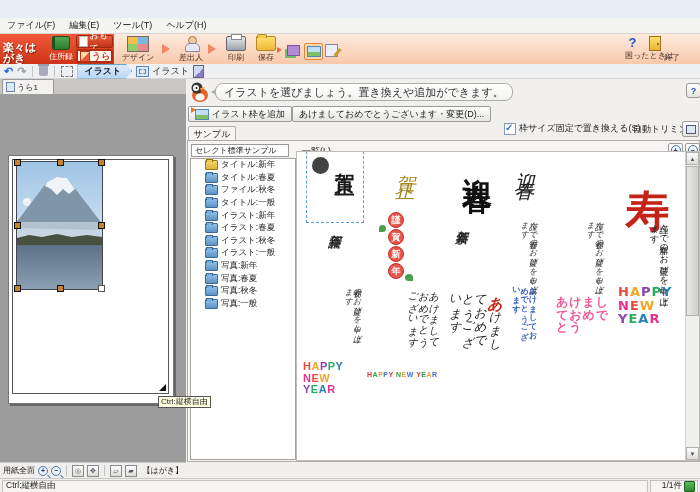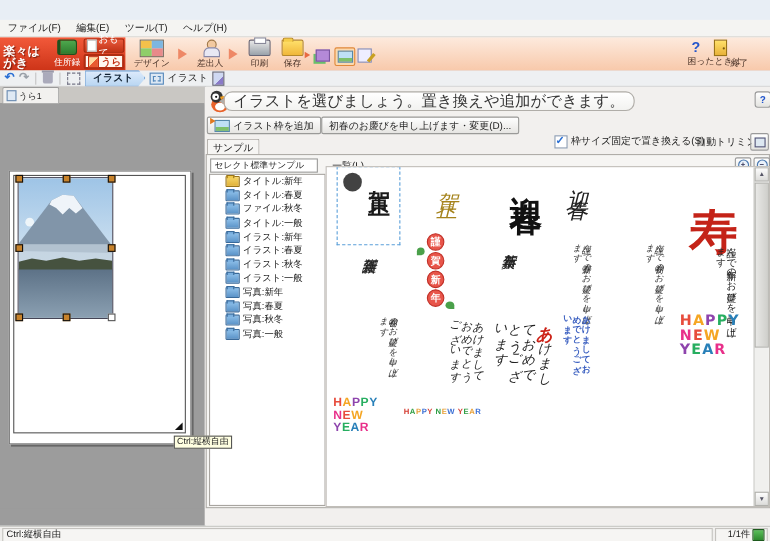--- a/index.html
+++ b/index.html
@@ -106,22 +106,22 @@
   .mag{position:relative;width:8px;height:8px;border:1px solid #4878b0;border-radius:50%;
     display:inline-flex;align-items:center;justify-content:center;font-size:7px;font-weight:bold;color:#335;background:#eaf2fb;}
   .mag::after{content:'';position:absolute;width:4px;height:1px;background:#4878b0;right:-4px;bottom:-2px;transform:rotate(45deg);}
   .gico{width:10px;height:10px;border:1px solid #8a8a8a;background:linear-gradient(#fdfdfd,#dcdcda);
     display:inline-flex;align-items:center;justify-content:center;font-size:7px;color:#556;}
   #paper-type{margin-left:auto;font-size:8px;}
 
   
   #rightpanel{left:186px;top:79px;width:514px;height:399px;background:#f2f0ee;}
   #mascot{position:absolute;left:3px;top:2px;width:22px;height:22px;}
-  #bubble{position:absolute;left:17px;top:4px;height:16px;background:linear-gradient(#ffffff,#f2f2f0);
-    border:1px solid #b0ada8;border-radius:8px;display:flex;align-items:center;padding:0 8px;font-size:14px;color:#333;}
+  #bubble{position:absolute;left:29px;top:4px;height:16px;background:linear-gradient(#ffffff,#f2f2f0);
+    border:1px solid #b0ada8;border-radius:8px;display:flex;align-items:center;padding:0 8px;font-size:11px;color:#333;}
   #bubble::before{content:'';position:absolute;left:-5px;top:5px;width:0;height:0;
     border-top:3px solid transparent;border-bottom:3px solid transparent;border-right:5px solid #b0ada8;}
   #btn-help2{position:absolute;left:500px;top:4px;width:13px;height:13px;border:1px solid #9a9a9a;border-radius:3px;
     background:linear-gradient(#fff,#e4e4e0);color:#2255cc;font-weight:bold;font-size:9px;
     display:flex;align-items:center;justify-content:center;}
   .rbtn{position:absolute;top:27px;height:16px;background:linear-gradient(#fefefe,#e6e5e2);border:1px solid #9a9a98;
     border-radius:2px;display:flex;align-items:center;gap:3px;padding:0 6px;font-size:9px;box-sizing:border-box;}
   .ico-addframe{width:12px;height:9px;background:linear-gradient(#bfe0f5 60%,#7ec06a 60%);border:1px solid #5588aa;position:relative;}
   .ico-addframe::before{content:'';position:absolute;left:-5px;top:-3px;width:0;height:0;
     border-top:3px solid transparent;border-bottom:3px solid transparent;border-left:5px solid #e07820;}
@@ -328,20 +328,32 @@
           <span class="handle" style="left:-3px;top:60px;"></span>
           <span class="handle" style="right:-3px;top:60px;"></span>
           <span class="handle" style="left:-3px;bottom:-3px;"></span>
           <span class="handle" style="left:40px;bottom:-3px;"></span>
           <span class="handle open" style="right:-3px;bottom:-3px;"></span>
         </div>
         <div id="corner-arrow"></div>
       </div>
       <div id="resize-tooltip">Ctrl:縦横自由</div>
     </div>
+    <div id="lp-controls">
+      <span class="lbl">用紙全面</span>
+      <span class="mag">+</span>
+      <span class="mag">−</span>
+      <span class="sep"></span>
+      <span class="gico">◎</span>
+      <span class="gico">✥</span>
+      <span class="sep"></span>
+      <span class="gico">▱</span>
+      <span class="gico">▰</span>
+      <span id="paper-type">【はがき】</span>
+    </div>
   </div>
 
   <div id="rightpanel" class="abs">
     <div id="mascot">
       <svg width="22" height="22" viewBox="0 0 22 22">
         <ellipse cx="11" cy="14" rx="8" ry="7" fill="#e8622a"></ellipse>
         <circle cx="8" cy="7" r="5.5" fill="#333"></circle>
         <circle cx="7" cy="7" r="3" fill="#fff"></circle>
         <circle cx="7.5" cy="7" r="1" fill="#111"></circle>
         <polygon points="11,7 16,6 12,10" fill="#f0a020"></polygon>
@@ -351,21 +363,21 @@
     <div id="bubble">
       <span>イラストを選びましょう。置き換えや追加ができます。</span>
     </div>
     <div id="btn-help2">?</div>
 
     <div class="rbtn" style="left:2px;">
       <span class="ico-addframe"></span>
       <span>イラスト枠を追加</span>
     </div>
     <div class="rbtn" style="left:106px;">
-      <span>初春のお慶びを申し上げます・変更(D)...</span>
+      <span>あけましておめでとうございます・変更(D)...</span>
     </div>
 
     <div id="chk-row">
       <span class="cb"></span>
       <span>枠サイズ固定で置き換える(S)</span>
     </div>
     <span id="autotrim">自動トリミング</span>
     <div id="btn-trimopt">
         <i></i>
       </div>
@@ -451,20 +463,21 @@
             <span class="char">年</span>
           </div>
         <div class="thumb t8 v cur">恭賀新年</div>
         <div class="thumb t9 v cur">謹んで新春のお慶びを申し上げます</div>
         <div class="thumb t10 v cur">謹んで初春のお慶びを申し上げます</div>
         <div class="thumb t11 v cal">謹んで新年のお慶びを申し上げます</div>
         <div class="thumb t12 v cur">初春のお慶びを申し上げます</div>
         <div class="thumb t13 v cur">あけましておめでとうございます</div>
         <div class="thumb t14 v cur">あけましておめでとうございます</div>
         <div class="thumb t15 v">あけましておめでとうございます</div>
+        <div class="thumb t16">あけましておめでとう</div>
         <div class="thumb t17"><span class="char" style="color: rgb(231, 76, 60);">H</span><span class="char" style="color: rgb(245, 166, 35);">A</span><span class="char" style="color: rgb(142, 68, 173);">P</span><span class="char" style="color: rgb(39, 174, 96);">P</span><span class="char" style="color: rgb(41, 128, 185);">Y</span><span class="char">
 </span><span class="char" style="color: rgb(232, 48, 138);">N</span><span class="char" style="color: rgb(231, 76, 60);">E</span><span class="char" style="color: rgb(245, 166, 35);">W</span><span class="char">
 </span><span class="char" style="color: rgb(142, 68, 173);">Y</span><span class="char" style="color: rgb(39, 174, 96);">E</span><span class="char" style="color: rgb(41, 128, 185);">A</span><span class="char" style="color: rgb(232, 48, 138);">R</span></div>
         <div class="thumb t18"><span class="char" style="color: rgb(231, 76, 60);">H</span><span class="char" style="color: rgb(245, 166, 35);">A</span><span class="char" style="color: rgb(142, 68, 173);">P</span><span class="char" style="color: rgb(39, 174, 96);">P</span><span class="char" style="color: rgb(41, 128, 185);">Y</span><span class="char">
 </span><span class="char" style="color: rgb(232, 48, 138);">N</span><span class="char" style="color: rgb(231, 76, 60);">E</span><span class="char" style="color: rgb(245, 166, 35);">W</span><span class="char"> </span><span class="char" style="color: rgb(142, 68, 173);">Y</span><span class="char" style="color: rgb(39, 174, 96);">E</span><span class="char" style="color: rgb(41, 128, 185);">A</span><span class="char" style="color: rgb(232, 48, 138);">R</span></div>
         <div class="thumb t19"><span class="char" style="color: rgb(212, 58, 47);">H</span><span class="char" style="color: rgb(47, 158, 68);">A</span><span class="char" style="color: rgb(232, 161, 58);">P</span><span class="char" style="color: rgb(59, 111, 212);">P</span><span class="char" style="color: rgb(212, 58, 47);">Y</span><span class="char"> </span><span class="char" style="color: rgb(47, 158, 68);">N</span><span class="char" style="color: rgb(232, 161, 58);">E</span><span class="char" style="color: rgb(59, 111, 212);">W</span><span class="char"> </span><span class="char" style="color: rgb(212, 58, 47);">Y</span><span class="char" style="color: rgb(47, 158, 68);">E</span><span class="char" style="color: rgb(232, 161, 58);">A</span><span class="char" style="color: rgb(59, 111, 212);">R</span></div>
         <div id="vscroll">
           <span class="sarrow" style="top:0;">▲</span>
           <div id="vthumb"></div>
           <span class="sarrow" style="bottom:0;">▼</span>

